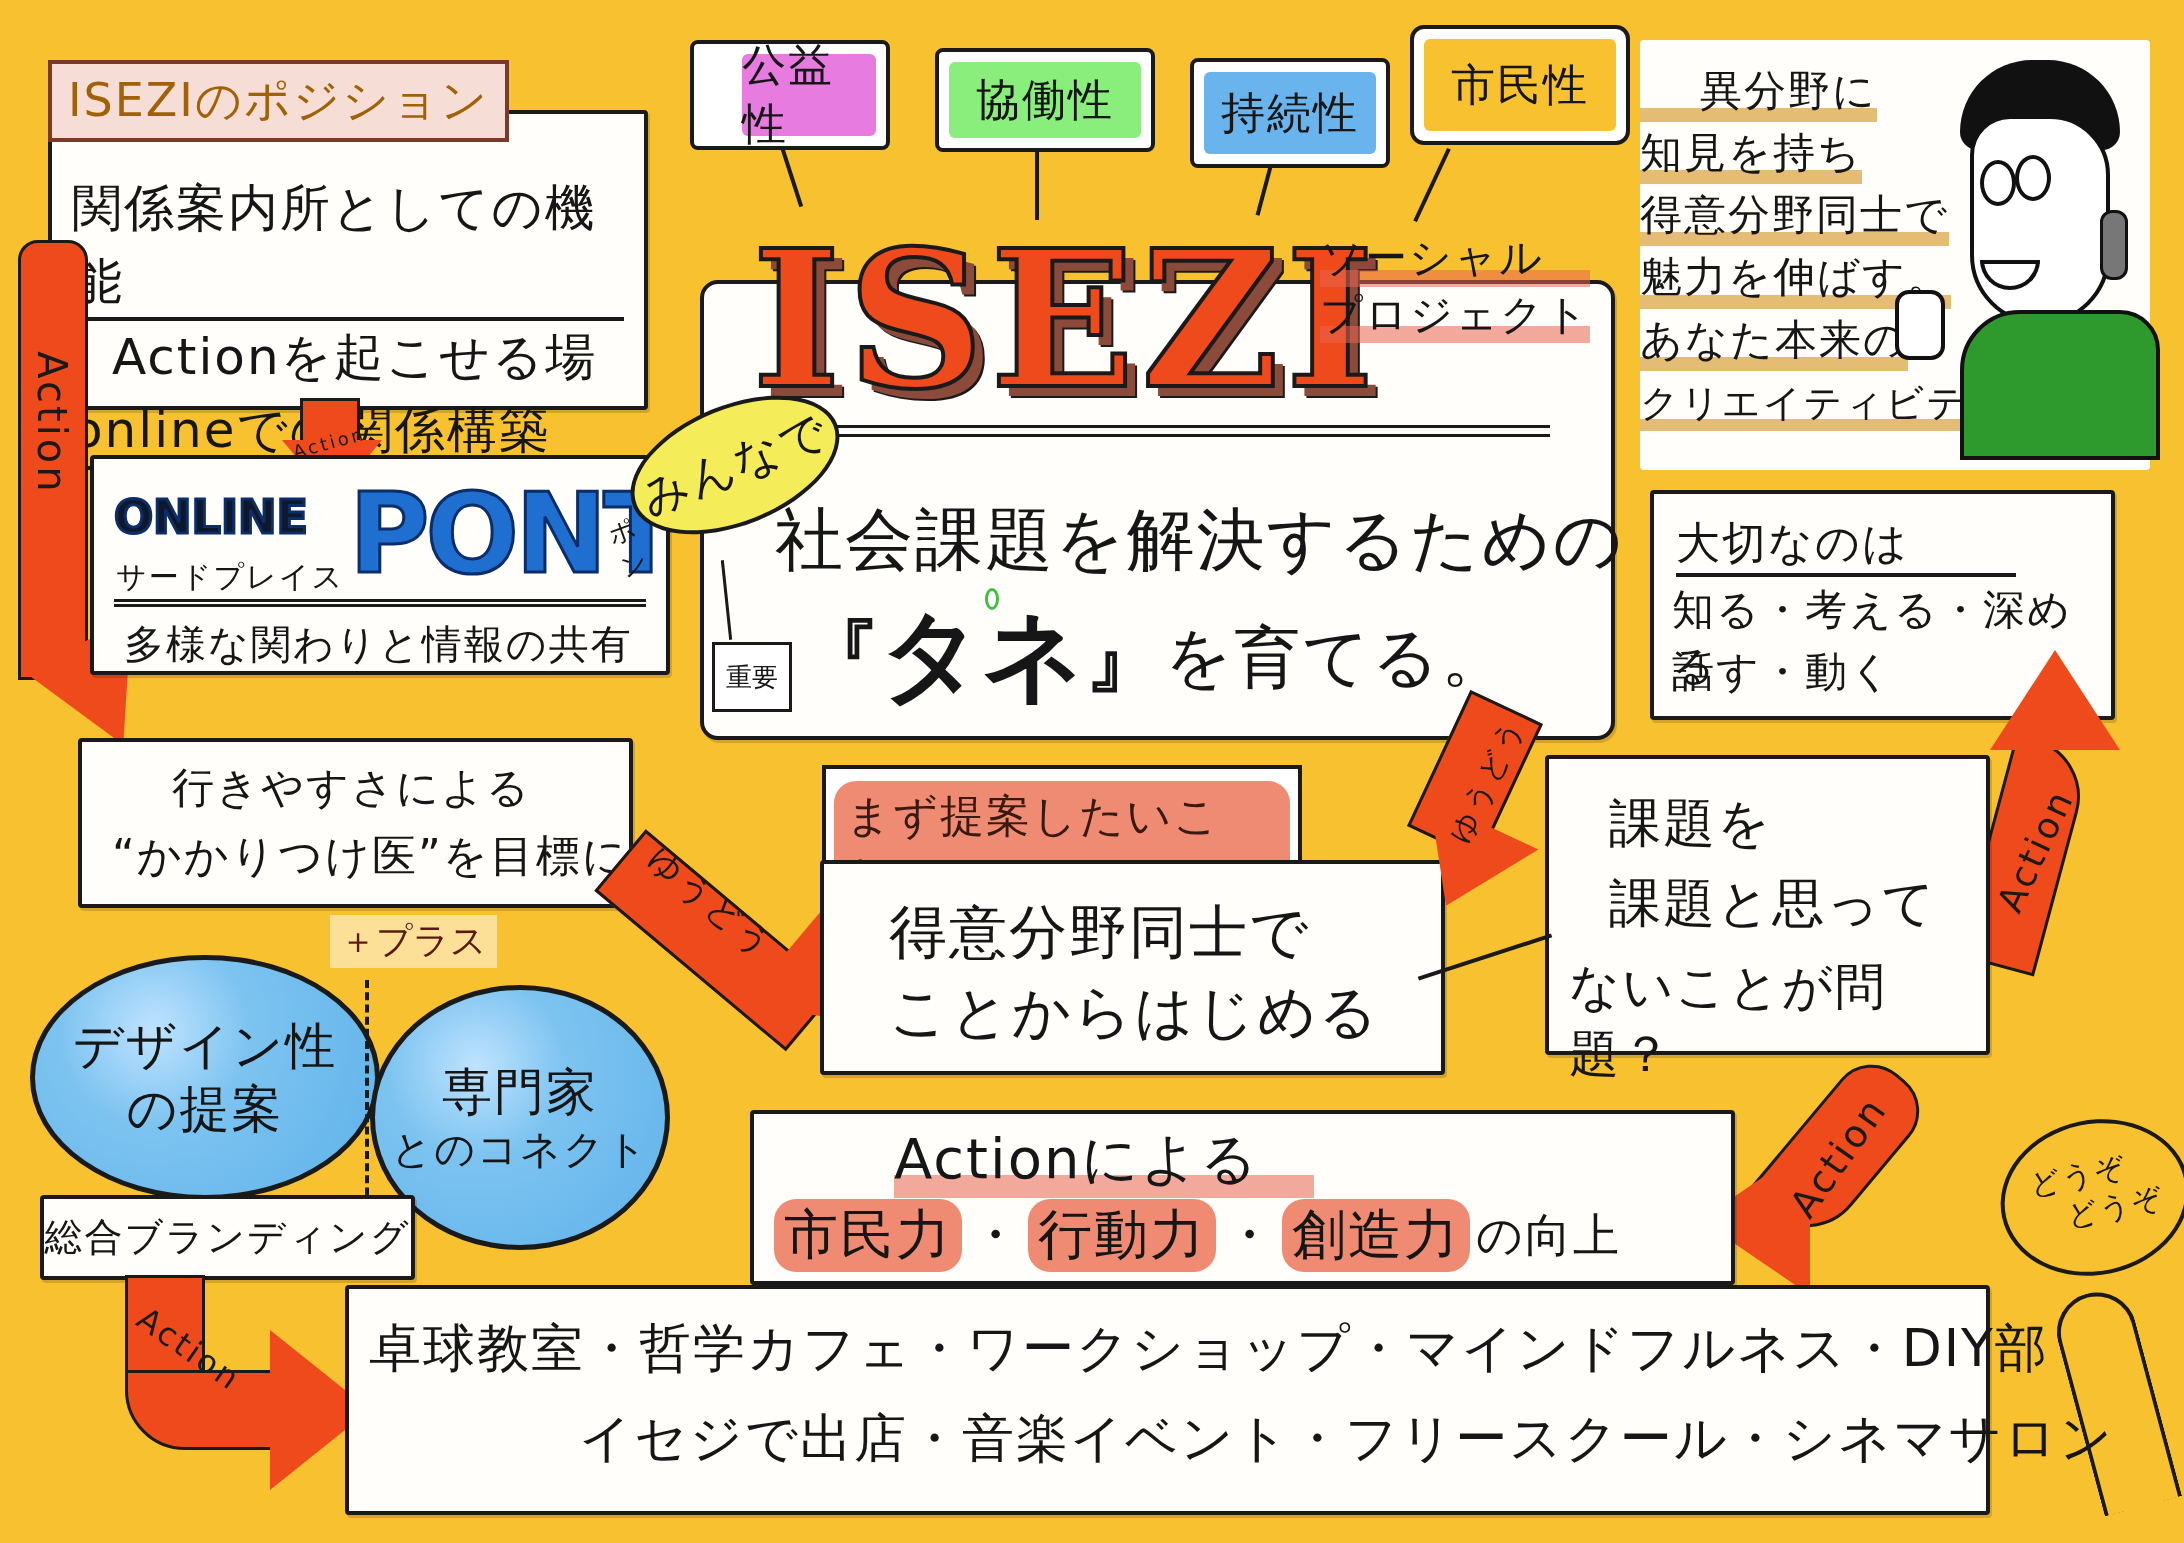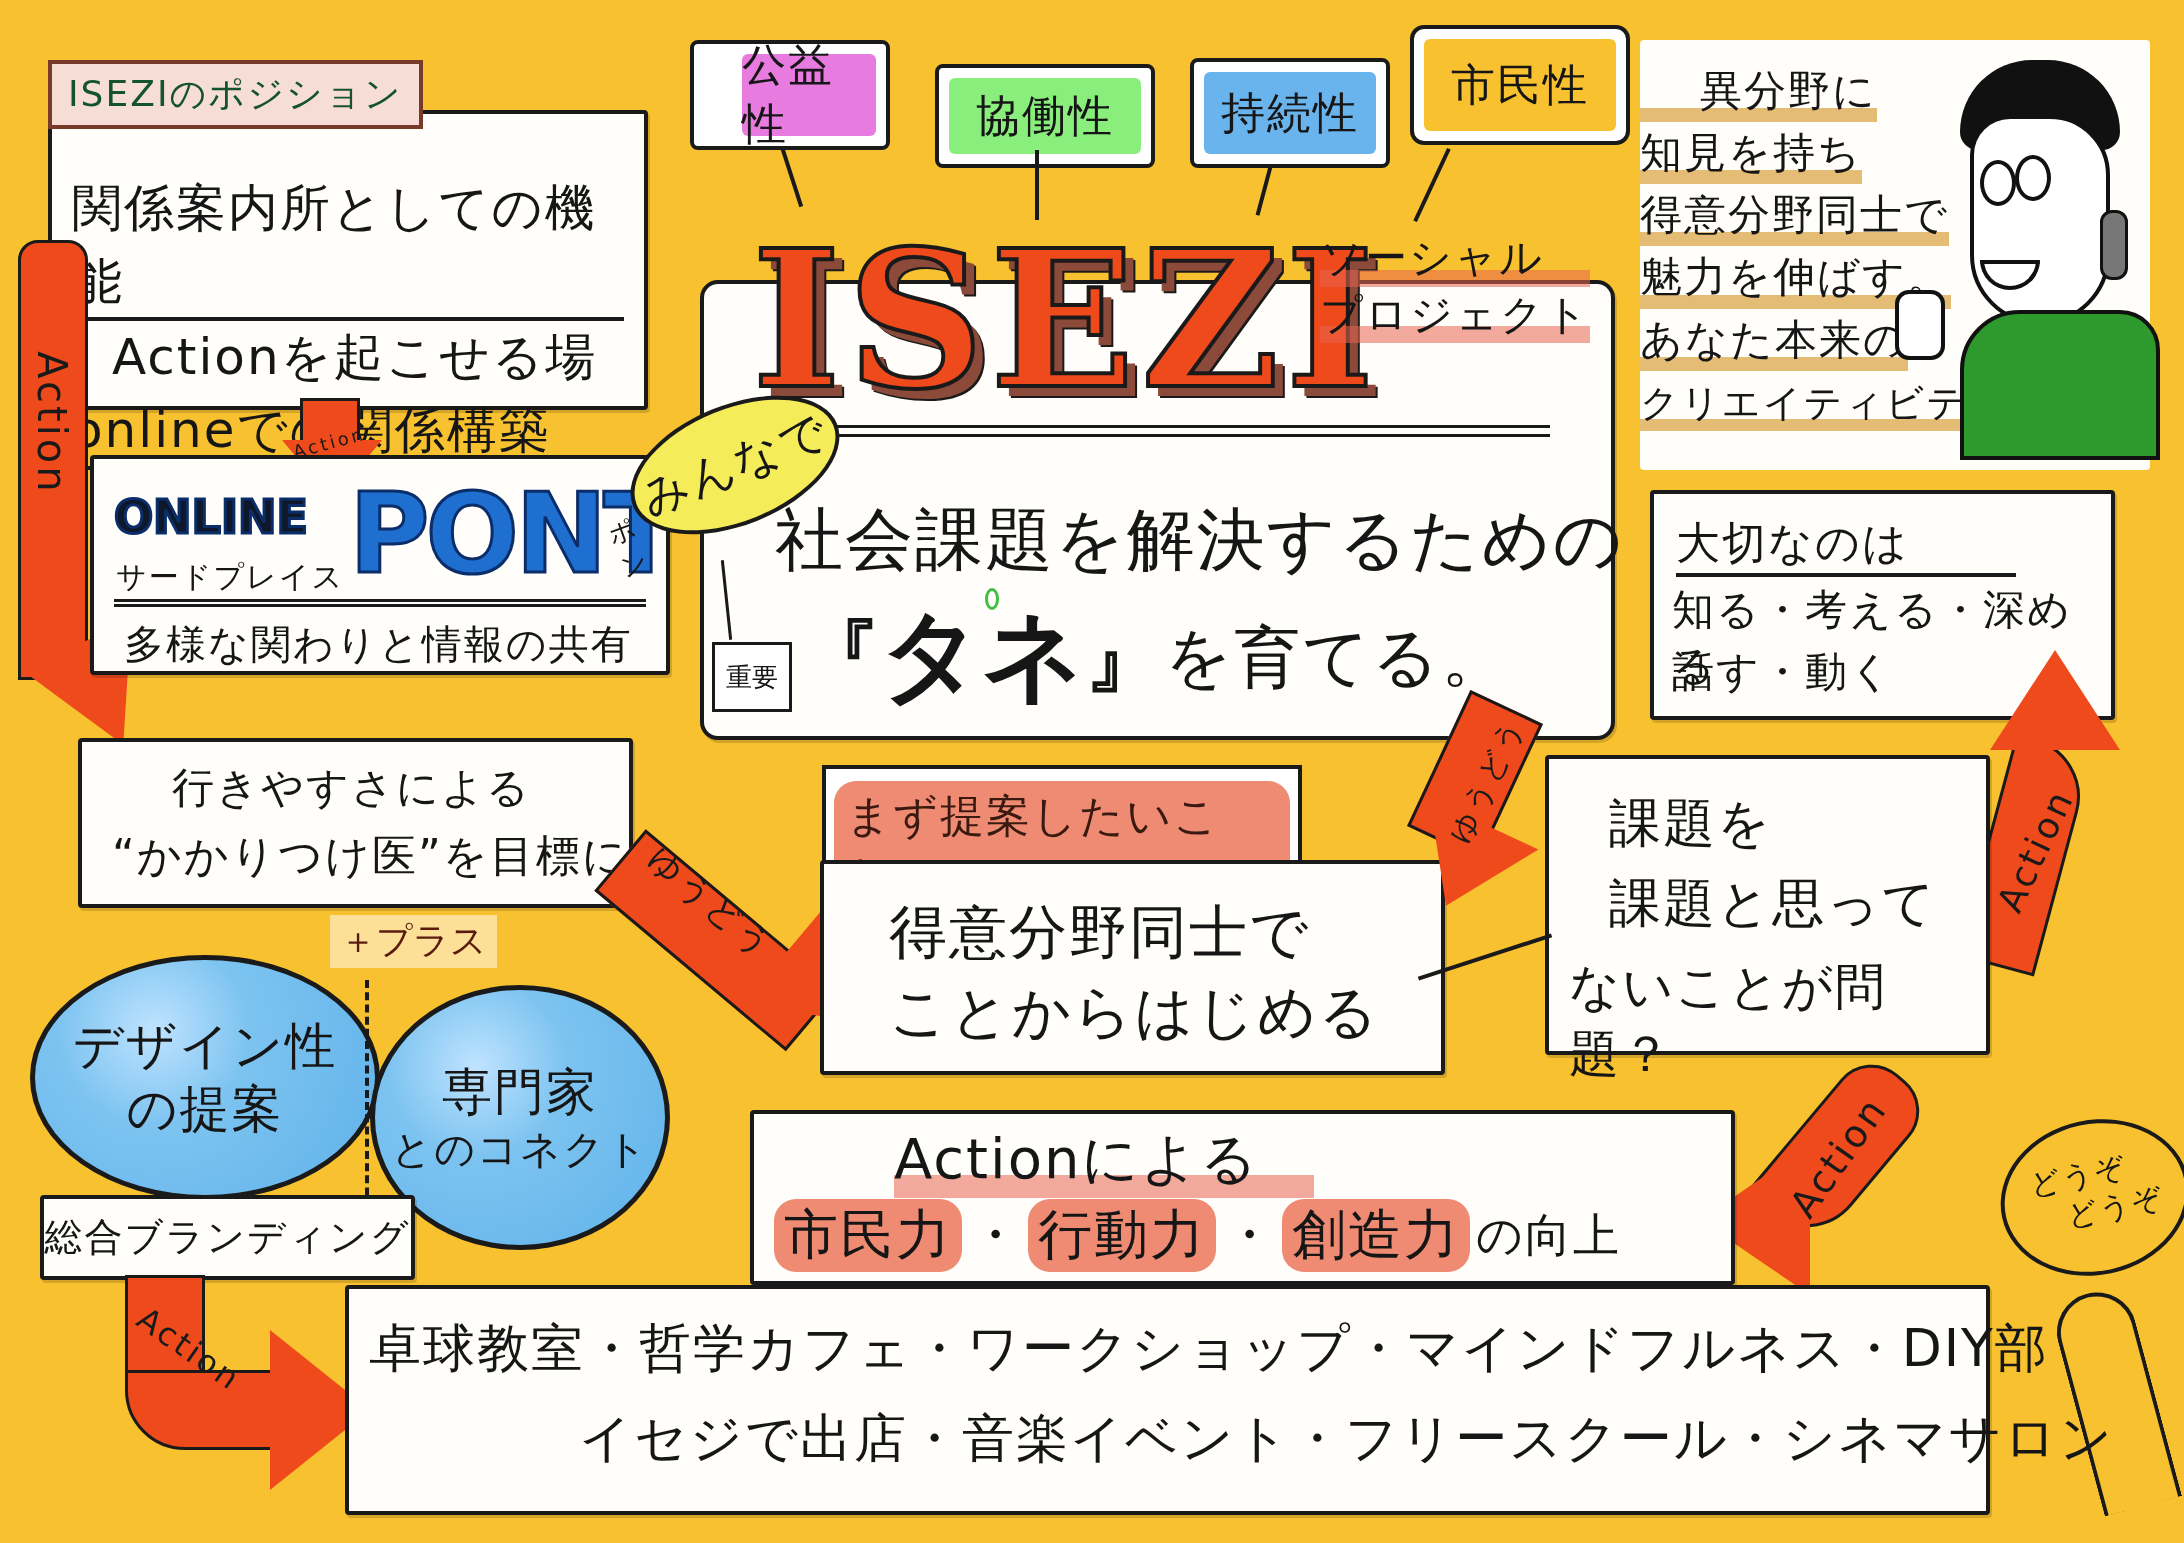--- a/index.html
+++ b/index.html
@@ -73,21 +73,21 @@
 </head>
 <body>
 
 <div class="card" style="left:48px; top:110px; width:600px; height:300px; border-radius:4px;">
   <div style="position:absolute; left:20px; top:58px; right:20px; font-size:50px; line-height:1.45;">
     <div class="ul hand">関係案内所としての機能</div>
     <div class="hand" style="padding-left:40px;">Actionを起こせる場</div>
     <div class="ul hand">onlineでの関係構築</div>
   </div>
 </div>
-<div style="position:absolute; left:48px; top:60px; padding:6px 16px; background:#f6ddd6; border:4px solid #7a3a2a; font-size:36px; color:#14532d; letter-spacing:2px;">ISEZIのポジション</div>
+<div style="position:absolute; left:48px; top:60px; padding:6px 16px; background:#f6ddd6; border:4px solid #7a3a2a; font-size:46px; color:#a16207; letter-spacing:2px;">ISEZIのポジション</div>
 
 <div style="position:absolute; left:18px; top:240px; width:70px; height:440px; background:#EF4A1B; border:3px solid #1a1a1a; border-radius:20px 20px 0 0;"></div>
 <div style="position:absolute; left:40px; top:640px; width:0; height:0; border-left:60px solid transparent; border-right:60px solid transparent; border-top:110px solid #EF4A1B; transform:rotate(-25deg);"></div>
 <div class="arrow-label" style="left:-20px; top:400px; transform:rotate(90deg); font-size:40px;">Action</div>
 
 <div style="position:absolute; left:300px; top:398px; width:60px; height:50px; background:#EF4A1B; border:3px solid #1a1a1a;"></div>
 <div style="position:absolute; left:282px; top:440px; width:0; height:0; border-left:50px solid transparent; border-right:50px solid transparent; border-top:60px solid #EF4A1B;"></div>
 <div class="arrow-label" style="left:292px; top:432px; font-size:18px; transform:rotate(-15deg);">Action</div>
 
 <div class="card" style="left:90px; top:455px; width:580px; height:220px; border-radius:4px;">
@@ -97,21 +97,21 @@
   <div class="hand" style="position:absolute; left:520px; top:50px; font-size:26px; transform:rotate(-20deg);">ポン</div>
   <div style="position:absolute; left:20px; right:20px; top:140px; border-top:3px solid #1a1a1a; border-bottom:3px solid #1a1a1a; height:8px;"></div>
   <div class="hand" style="position:absolute; left:30px; top:158px; font-size:40px;">多様な関わりと情報の共有</div>
 </div>
 
 <div class="bubble" style="left:690px; top:40px; width:200px; height:110px;padding-left:48px;">
   <div class="inner" style="background:#E77BE0;">公益性</div>
 </div>
 <div style="position:absolute; left:790px; top:148px; width:4px; height:60px; background:#1a1a1a; transform:rotate(-18deg);"></div>
 
-<div class="bubble" style="left:935px; top:48px; width:220px; height:104px;margin-top:16px;">
+<div class="bubble" style="left:935px; top:48px; width:220px; height:104px;">
   <div class="inner" style="background:#8AEE7C;">協働性</div>
 </div>
 <div style="position:absolute; left:1035px; top:150px; width:4px; height:70px; background:#1a1a1a;"></div>
 
 <div class="bubble" style="left:1190px; top:58px; width:200px; height:110px;">
   <div class="inner" style="background:#6AB4EE;">持続性</div>
 </div>
 <div style="position:absolute; left:1262px; top:166px; width:4px; height:50px; background:#1a1a1a; transform:rotate(15deg);"></div>
 
 <div class="bubble" style="left:1410px; top:25px; width:220px; height:120px;border-radius:14px;">

